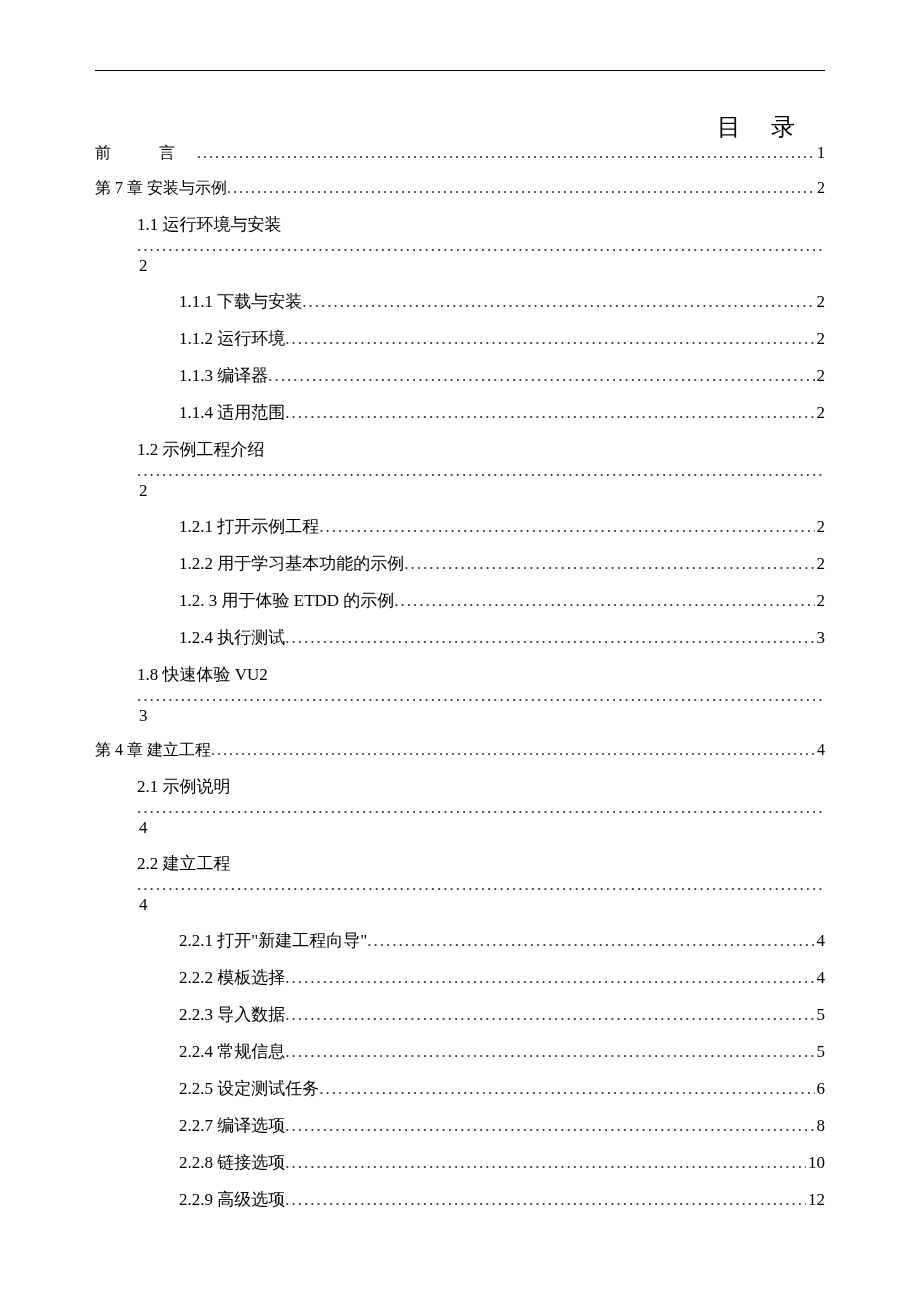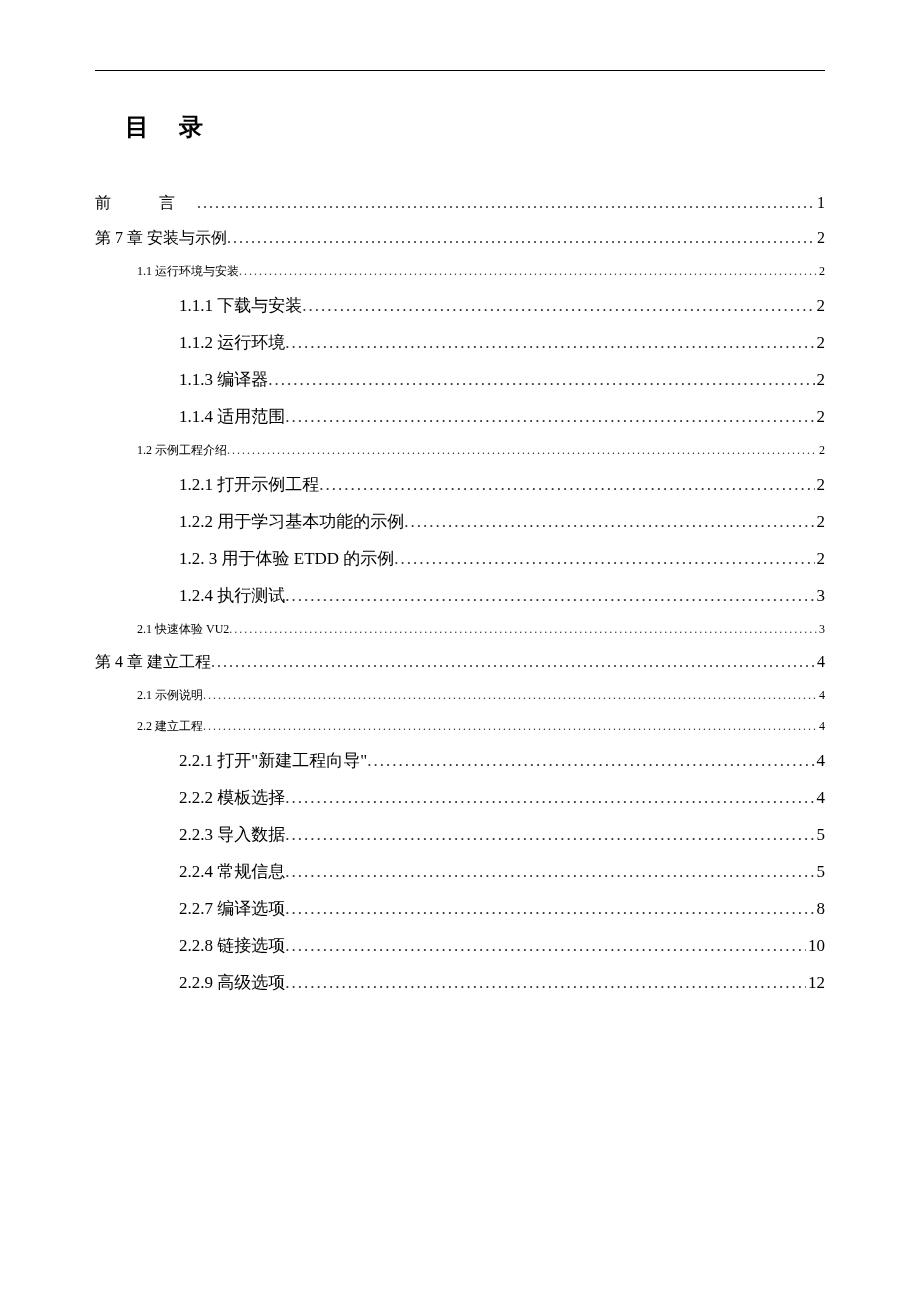--- a/index.html
+++ b/index.html
@@ -12,25 +12,24 @@
     }
     .page {
       padding: 70px 95px 60px 95px;
     }
     .hr-top {
       border: none;
       border-top: 1.5px solid #000;
       margin-bottom: 40px;
     }
     .title {
-      text-align: left;
+      text-align: right;
       font-size: 24px;
-      font-weight: bold;
+      font-weight: normal;
       letter-spacing: 30px;
-      margin-bottom: 50px;
       padding-left: 30px;
     }
     .toc-line {
       display: flex;
       align-items: baseline;
       white-space: nowrap;
       overflow: hidden;
     }
     .toc-label {
       flex: 0 0 auto;
@@ -51,23 +50,24 @@
     .level-0 {
       font-size: 16px;
       margin-bottom: 14px;
     }
     .level-chapter {
       font-size: 16px;
       margin-bottom: 14px;
       margin-top: 4px;
     }
     .level-1 {
-      font-size: 12px;
+      font-size: 17px;
       padding-left: 42px;
       margin-bottom: 14px;
+      flex-direction: column;
     }
     .level-2 {
       font-size: 17px;
       padding-left: 84px;
       margin-bottom: 14px;
     }
     .preface-label {
       letter-spacing: 22px;
     }
   </style>
@@ -132,21 +132,21 @@
         <span class="toc-label">1.2. 3  用于体验 ETDD 的示例</span>
         <span class="toc-leader"></span>
         <span class="toc-page">2</span>
       </div>
       <div class="toc-line level-2">
         <span class="toc-label">1.2.4  执行测试</span>
         <span class="toc-leader"></span>
         <span class="toc-page">3</span>
       </div>
       <div class="toc-line level-1">
-        <span class="toc-label">2.1  快速体验 VU2</span>
+        <span class="toc-label">1.8  快速体验 VU2</span>
         <span class="toc-leader"></span>
         <span class="toc-page">3</span>
       </div>
       <div class="toc-line level-chapter">
         <span class="toc-label">第 4 章  建立工程</span>
         <span class="toc-leader"></span>
         <span class="toc-page">4</span>
       </div>
       <div class="toc-line level-1">
         <span class="toc-label">2.1  示例说明</span>
@@ -170,20 +170,25 @@
       </div>
       <div class="toc-line level-2">
         <span class="toc-label">2.2.3  导入数据</span>
         <span class="toc-leader"></span>
         <span class="toc-page">5</span>
       </div>
       <div class="toc-line level-2">
         <span class="toc-label">2.2.4  常规信息</span>
         <span class="toc-leader"></span>
         <span class="toc-page">5</span>
+      </div>
+      <div class="toc-line level-2">
+        <span class="toc-label">2.2.5  设定测试任务</span>
+        <span class="toc-leader"></span>
+        <span class="toc-page">6</span>
       </div>
       <div class="toc-line level-2">
         <span class="toc-label">2.2.7  编译选项</span>
         <span class="toc-leader"></span>
         <span class="toc-page">8</span>
       </div>
       <div class="toc-line level-2">
         <span class="toc-label">2.2.8  链接选项</span>
         <span class="toc-leader"></span>
         <span class="toc-page">10</span>

